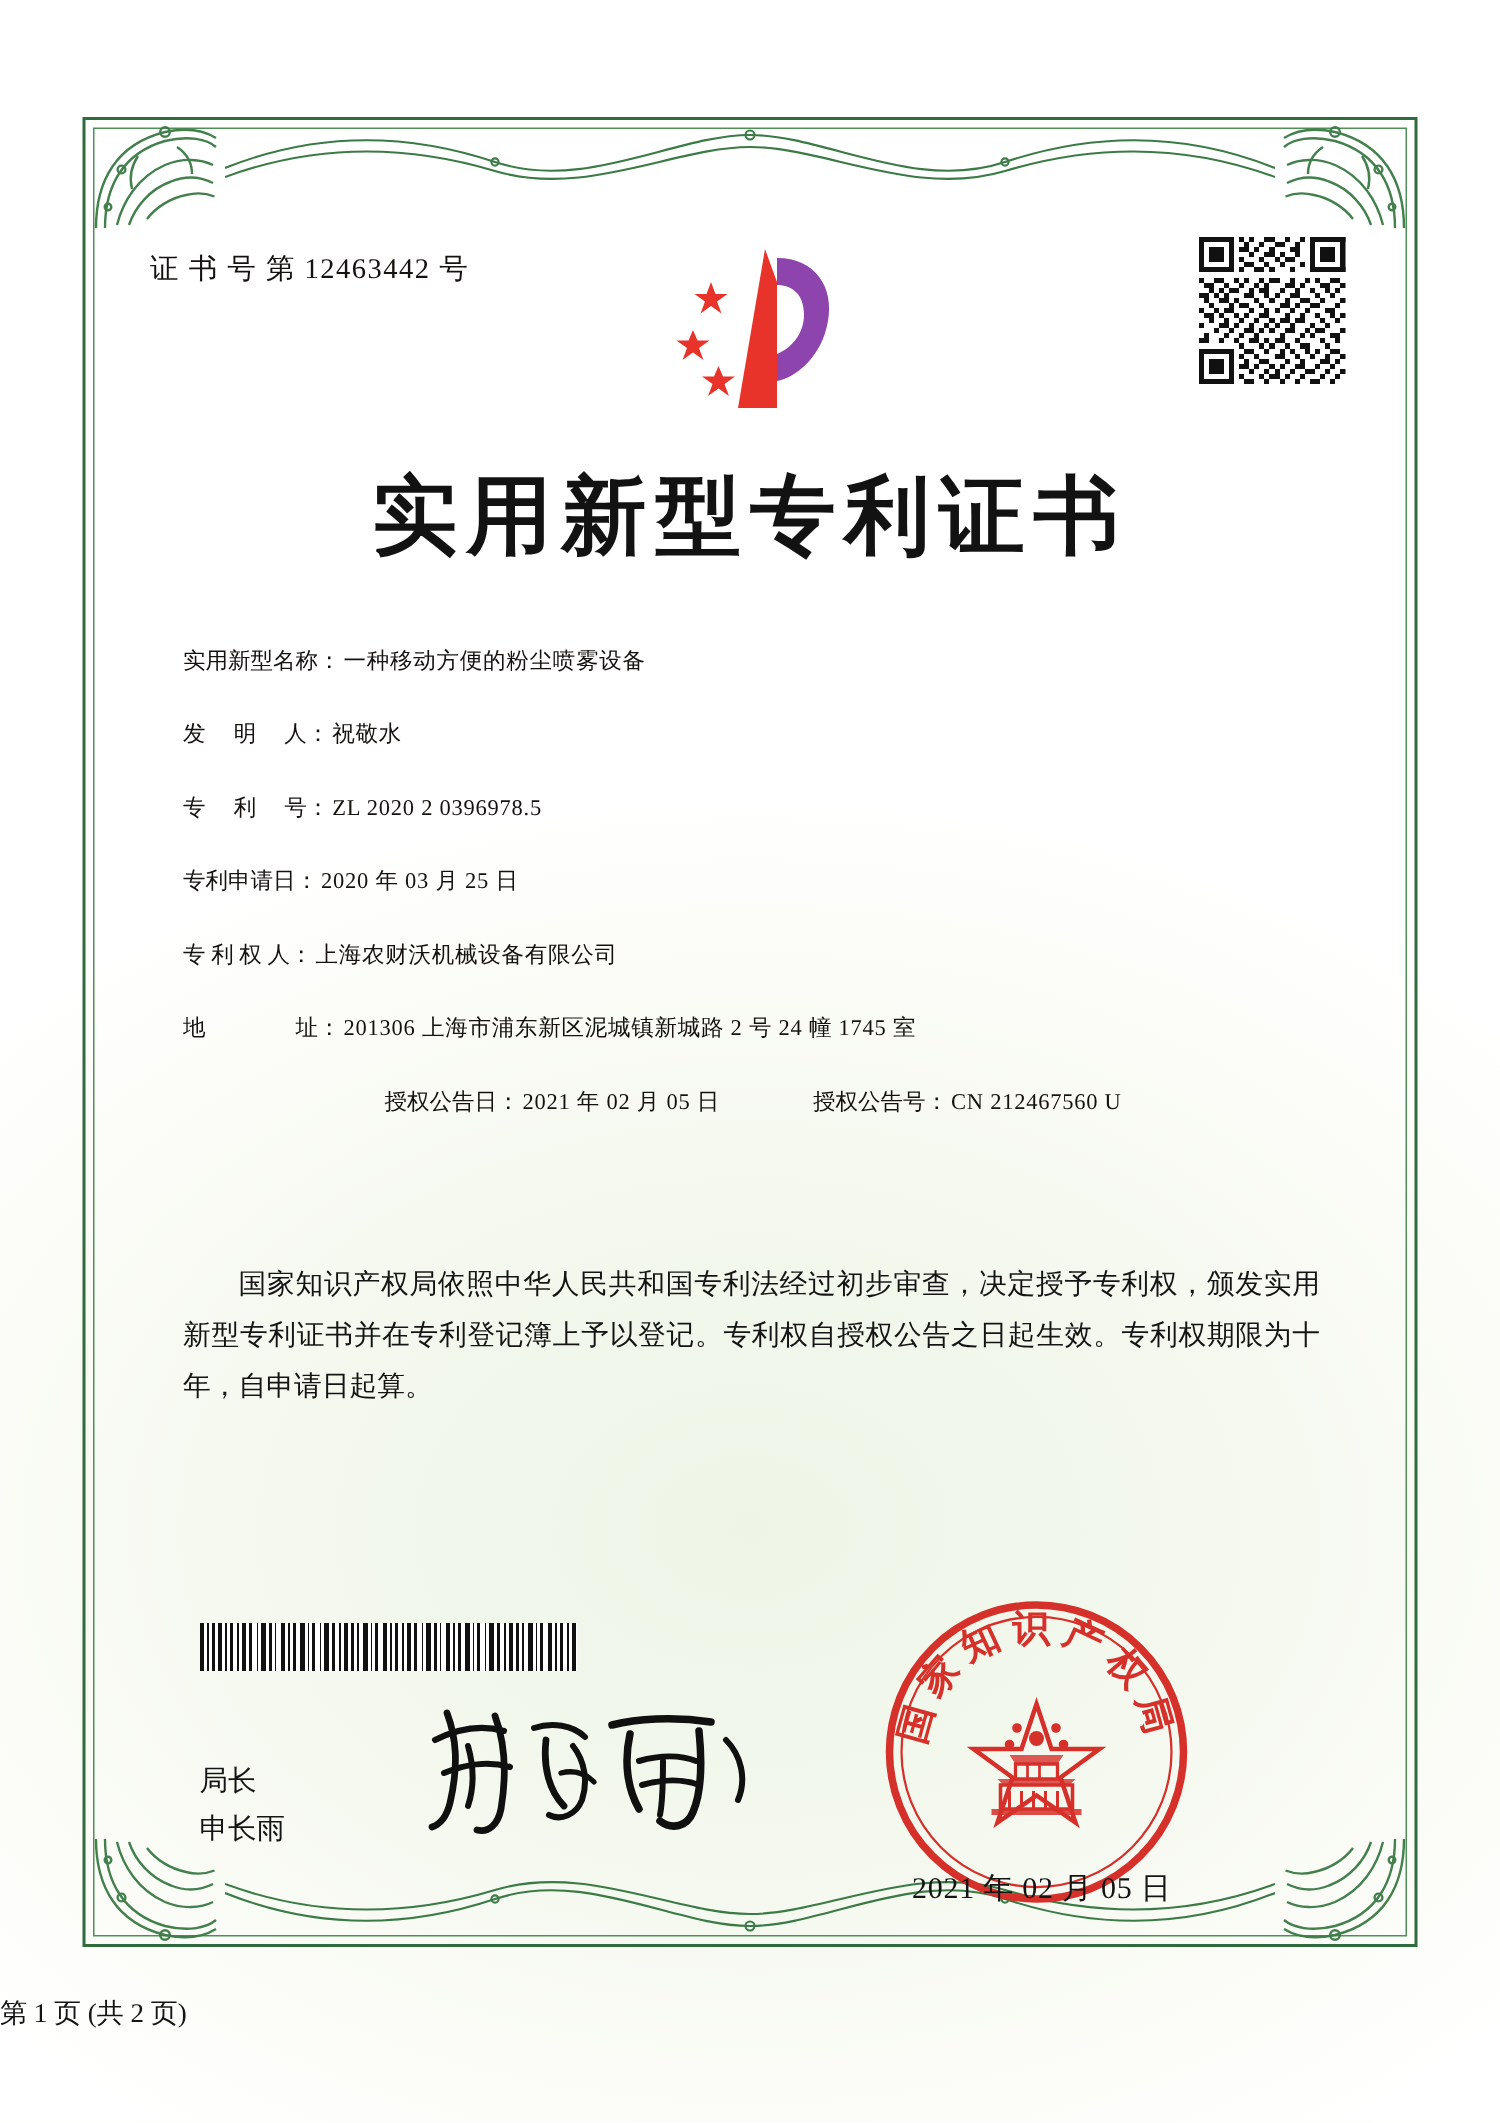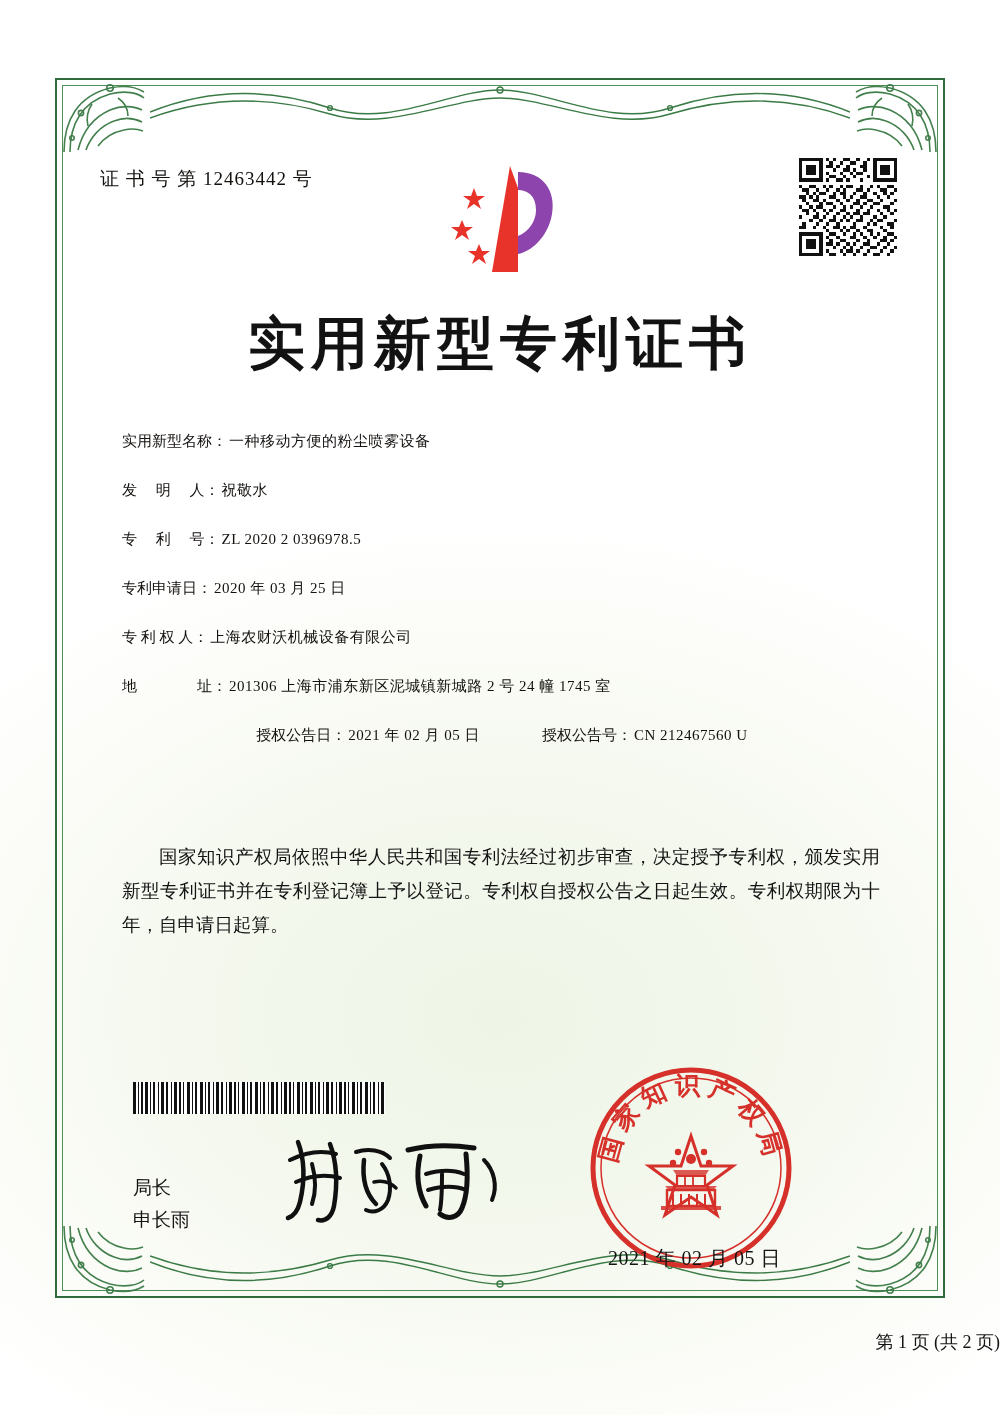--- a/index.html
+++ b/index.html
@@ -198,21 +198,21 @@
     font-size: 20px;
     color: #141414;
     letter-spacing: .5px;
   }
 
   
   .page-no {
     position: absolute;
     left: 0; right: 0;
     top: 1330px;
-    text-align: right;
+    text-align: left;
     font-size: 18px;
     color: #141414;
   }
   .back-note {
     position: absolute;
     left: 0; right: 0;
     top: 1466px;
     text-align: center;
     font-size: 18px;
     color: #141414;

